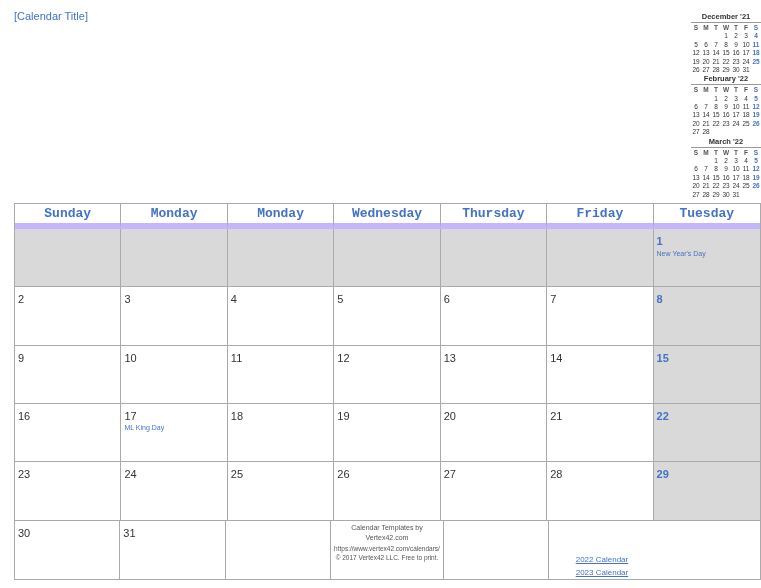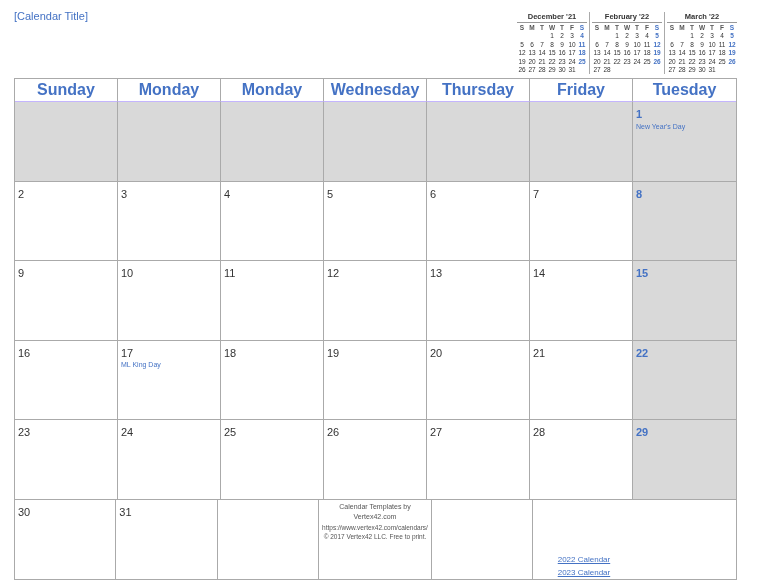--- a/index.html
+++ b/index.html
@@ -6,21 +6,21 @@
     body {
       font-family: Arial, sans-serif;
       background: #fff;
       width: 761px;
       height: 588px;
       overflow: hidden;
     }
     .page {
       width: 761px;
       height: 588px;
-      padding: 10px 24px 8px 14px;
+      padding: 10px 0 8px 14px;
       display: flex;
       flex-direction: column;
     }
     .top-section {
       display: flex;
       flex-direction: row;
       align-items: flex-start;
       margin-bottom: 4px;
     }
     .title-area {
@@ -32,20 +32,21 @@
       margin-bottom: 2px;
     }
     .month-year {
       font-size: 38px;
       font-weight: bold;
       color: #4472C4;
       line-height: 1.1;
     }
     .mini-calendars {
       display: flex;
+      flex-direction: column;
       margin-top: 2px;
     }
     .mini-cal {
       font-size: 7px;
       color: #333;
       line-height: 1.3;
     }
     .mini-cal-title {
       text-align: center;
       font-size: 7.5px;
@@ -85,27 +86,28 @@
       border-left: 1px solid #aaa;
       border-top: 1px solid #aaa;
     }
     .cal-header-row {
       display: grid;
       grid-template-columns: repeat(7, 1fr);
       border-right: 1px solid #aaa;
     }
     .cal-header-cell {
       border-right: 1px solid #aaa;
-      border-bottom: 1px solid #c4b5fd;
+      border-bottom: 6px solid #c4b5fd;
       text-align: center;
-      font-size: 16px;
+      font-size: 13px;
       font-weight: bold;
       color: #4472C4;
       padding: 2px 0;
       background: #fff;
+      font-family: Liberation Mono, monospace;
     }
     .cal-header-cell:last-child {
       border-right: none;
     }
     .cal-weeks {
       flex: 1;
       display: flex;
       flex-direction: column;
     }
     .cal-week {

